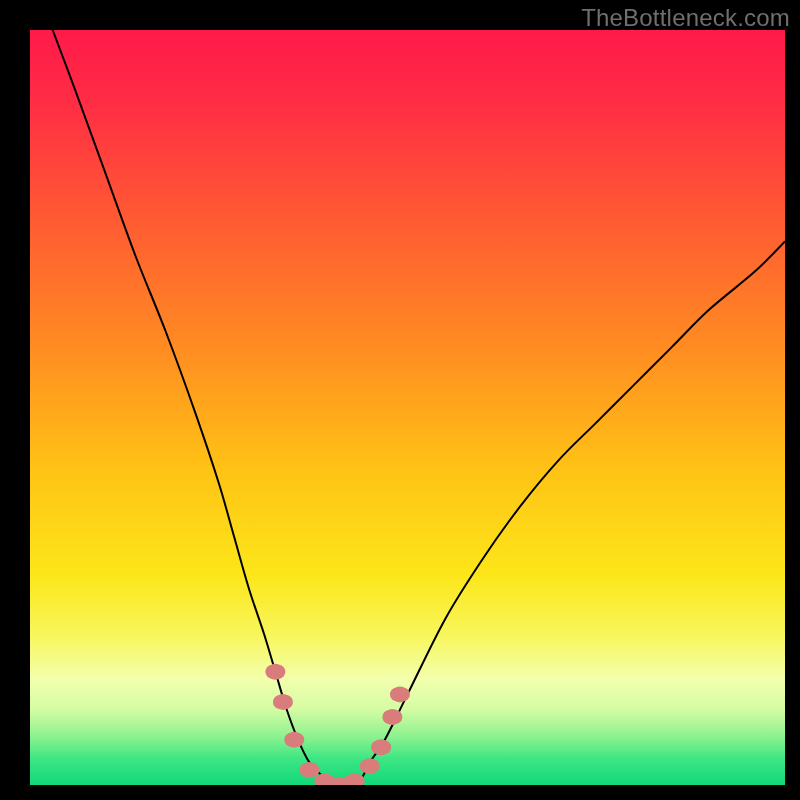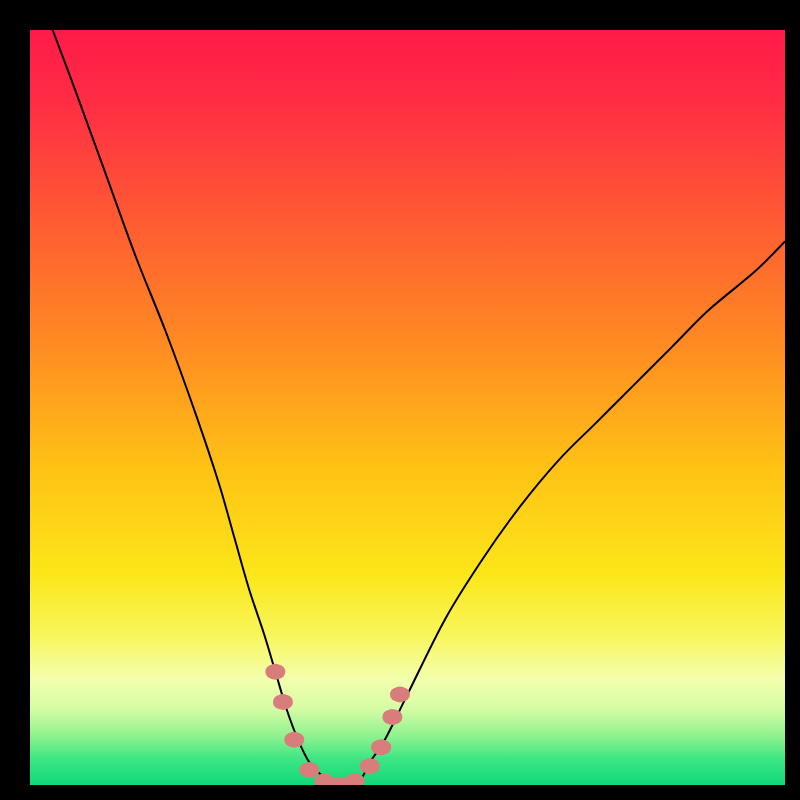--- a/index.html
+++ b/index.html
@@ -38,20 +38,21 @@
   }
   svg {
     display: block;
   }
 </style>
 </head>
 <body>
 
 <div class="frame">
 
+  <div class="watermark">TheBottleneck.com</div>
 
   <div class="plot-area">
     <svg id="chart-svg" width="755" height="755" viewBox="0 0 755 755">
       <defs>
         <linearGradient id="bg-grad" x1="0" y1="0" x2="0" y2="1">
             <stop offset="0%" stop-color="#ff1a49"></stop>
             <stop offset="10%" stop-color="#ff2e44"></stop>
             <stop offset="25%" stop-color="#ff5a33"></stop>
             <stop offset="42%" stop-color="#ff8c22"></stop>
             <stop offset="57.99999999999999%" stop-color="#ffc215"></stop>

